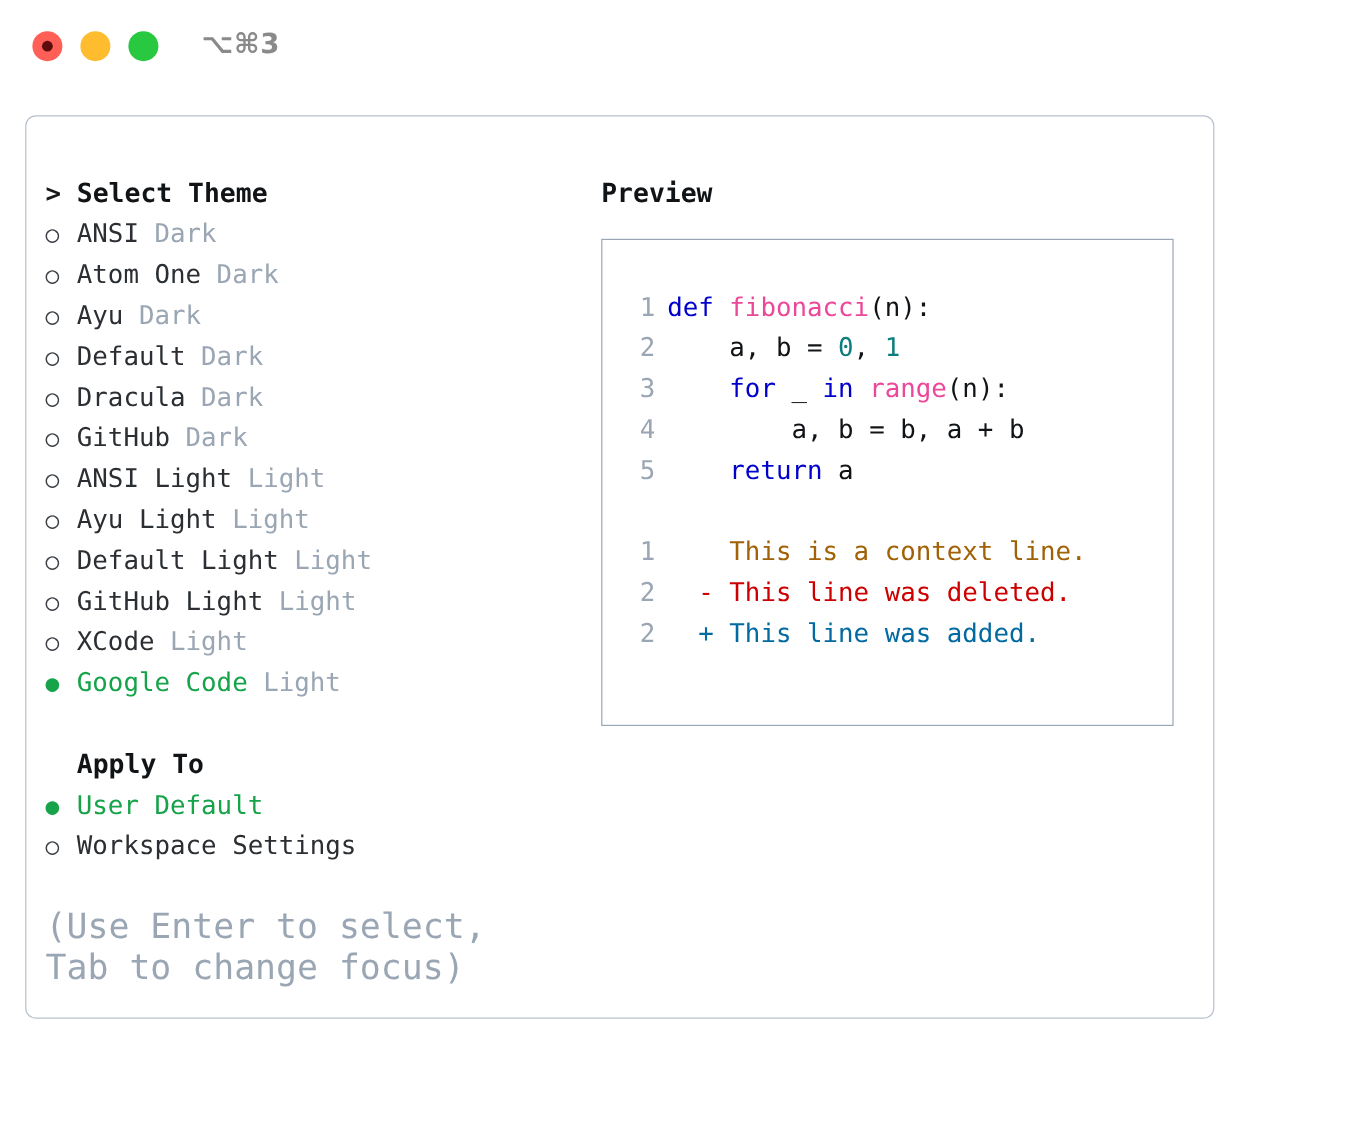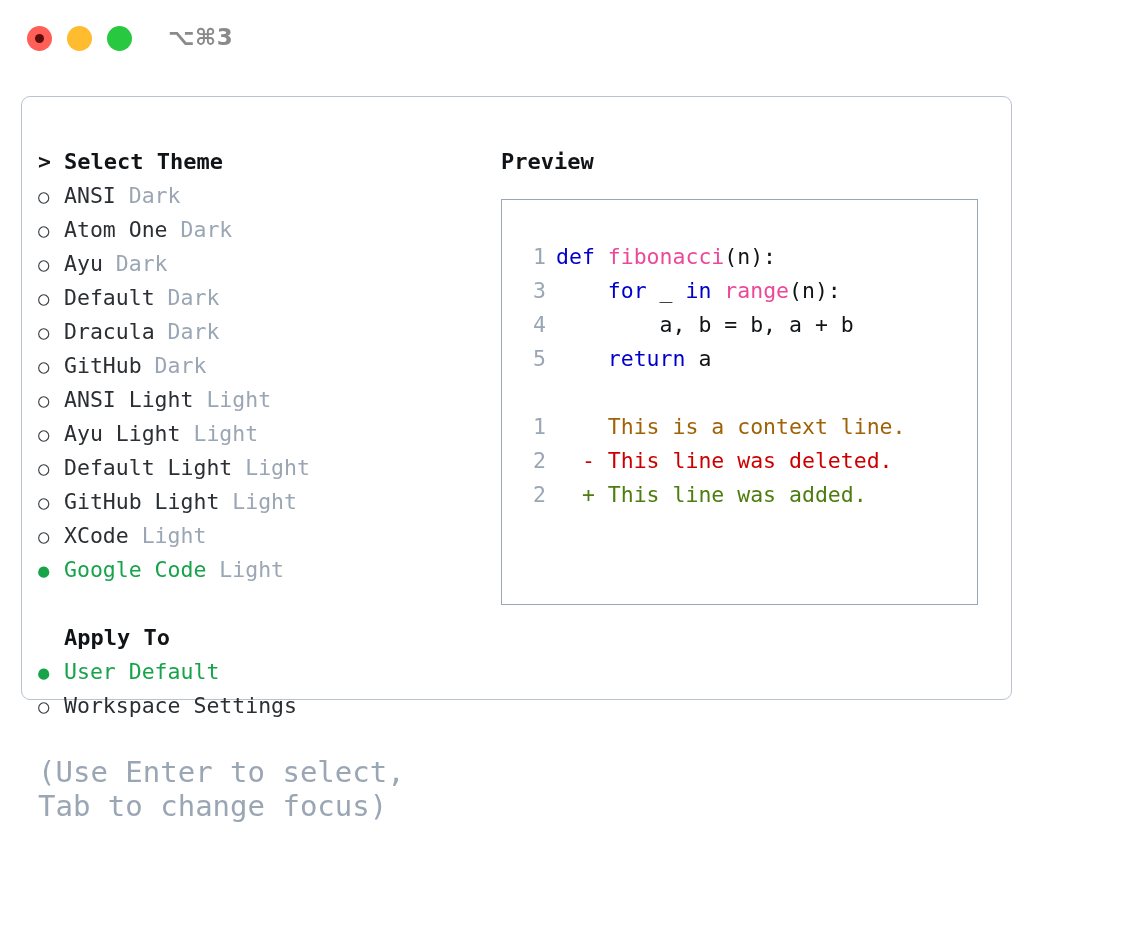--- a/index.html
+++ b/index.html
@@ -69,21 +69,21 @@
     letter-spacing: 0.5px;
     font-family: "DejaVu Sans", "Liberation Sans", sans-serif;
   }
 
   
   .panel {
     position: absolute;
     left: 21px;
     top: 96px;
     width: 991px;
-    height: 604px;
+    height: 753px;
     border: 1.6px solid #b9c2ce;
     border-radius: 9px;
     box-sizing: border-box;
     background: #ffffff;
   }
 
   
   .left-col {
     position: absolute;
     left: 16px;
@@ -170,21 +170,21 @@
     color: #9aa6b4;
     margin-right: 10px;
   }
   .kw   { color: #0000cc; }
   .fn   { color: #ec4899; }
   .num  { color: #0d7d7d; }
   .plain{ color: #111417; }
   .gap  { height: 34px; }
   .d-ctx { color: #a16207; }
   .d-del { color: #cc0000; }
-  .d-add { color: #4d7c0f; }
+  .d-add { color: #0369a1; }
 </style>
 </head>
 <body>
 
 <div class="window">
 
   <div class="titlebar">
     <div class="traffic">
       <span class="dot red"></span>
       <span class="dot yellow"></span>
@@ -228,20 +228,21 @@
         </div>
 
       <div class="hint">(Use Enter to select, Tab to change focus)</div>
     </div>
 
     <div class="right-col">
       <div class="preview-title">Preview</div>
       <div class="preview-box">
         <div id="code-block">
             <div class="code-line"><span class="ln">1</span><span class="kw">def </span><span class="fn">fibonacci</span><span class="plain">(n):</span></div>
+            <div class="code-line"><span class="ln">2</span><span class="plain">    a, b = </span><span class="num">0</span><span class="plain">, </span><span class="num">1</span></div>
             <div class="code-line"><span class="ln">3</span><span class="plain">    </span><span class="kw">for </span><span class="plain">_ </span><span class="kw">in </span><span class="fn">range</span><span class="plain">(n):</span></div>
             <div class="code-line"><span class="ln">4</span><span class="plain">        a, b = b, a + b</span></div>
             <div class="code-line"><span class="ln">5</span><span class="plain">    </span><span class="kw">return </span><span class="plain">a</span></div>
           </div>
         <div class="gap"></div>
         <div id="diff-block">
             <div class="code-line"><span class="ln">1</span><span class="d-ctx">    This is a context line.</span></div>
             <div class="code-line"><span class="ln">2</span><span class="d-del">  - This line was deleted.</span></div>
             <div class="code-line"><span class="ln">2</span><span class="d-add">  + This line was added.</span></div>
           </div>

